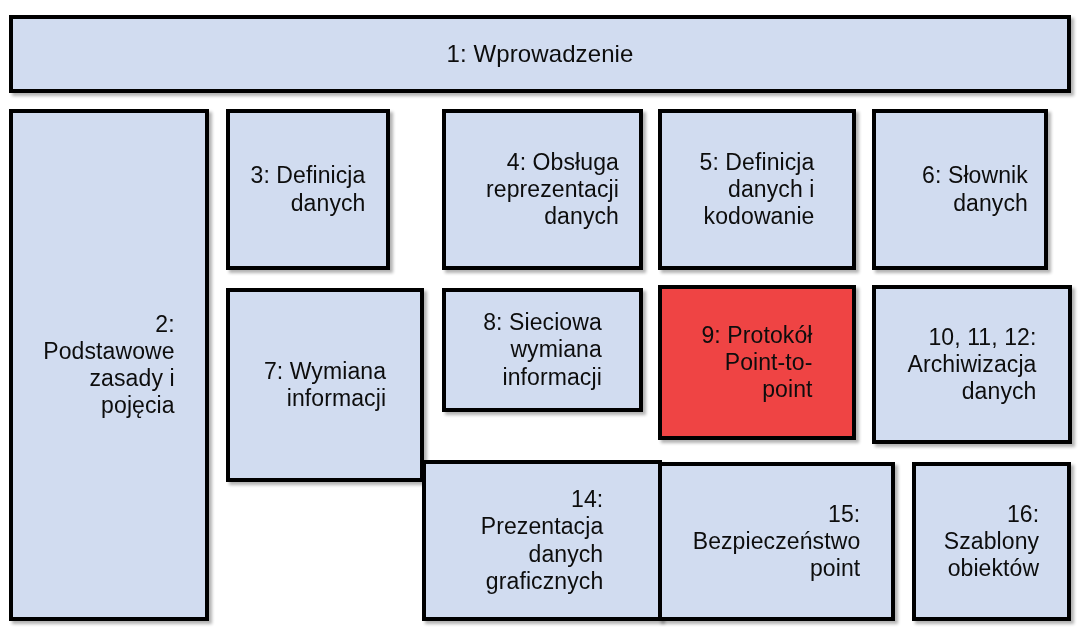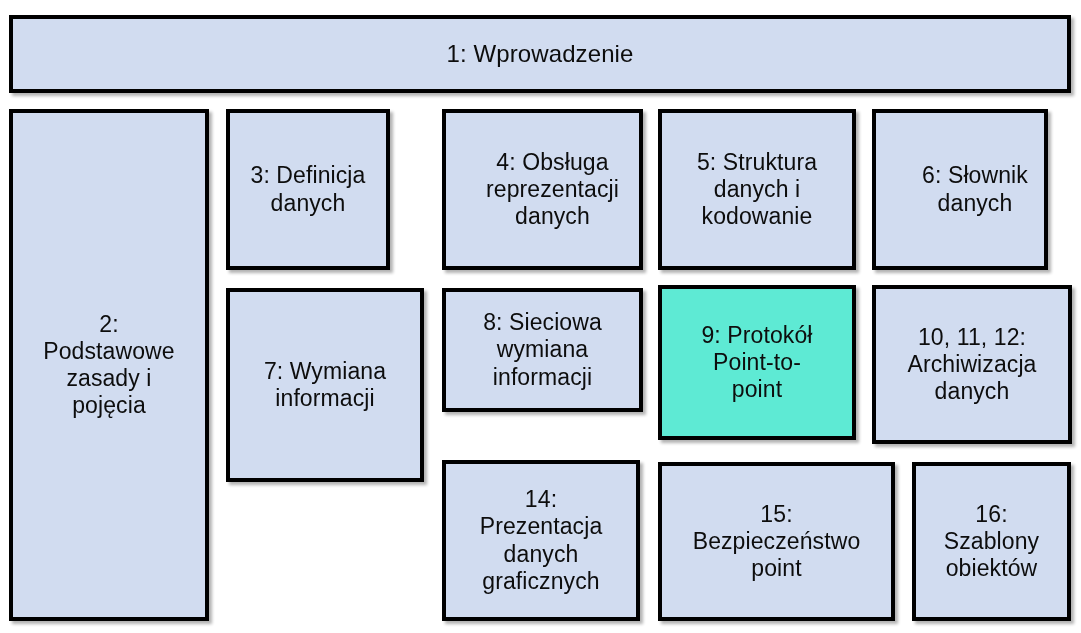--- a/index.html
+++ b/index.html
@@ -27,26 +27,27 @@
     align-items: center;
     justify-content: center;
     text-align: center;
     color: #0d0d0d;
     font-size: 23px;
     line-height: 1.18;
     letter-spacing: 0.1px;
     box-shadow: 3px 3px 3px rgba(0,0,0,0.30);
   }
   .node.white {
-    background: #5eead4;
+    background: #ef4444;
   }
   .node .label {
     display: block;
     padding: 0 6px;
     white-space: pre-line;
+    text-align: right;
   }
   .node.banner {
     font-size: 24px;
   }
 </style>
 </head>
 <body>
 
 <div id="canvas">
 
@@ -66,21 +67,21 @@
 danych</span>
   </div>
 
   <div class="node" style="left:442px; top:109px; width:201px; height:161px;padding-left:20px;">
     <span class="label">4: Obsługa
 reprezentacji
 danych</span>
   </div>
 
   <div class="node" style="left:658px; top:109px; width:198px; height:161px;">
-    <span class="label">5: Struktura
+    <span class="label">5: Definicja
 danych i
 kodowanie</span>
   </div>
 
   <div class="node" style="left:872px; top:109px; width:176px; height:161px;padding-left:30px;">
     <span class="label">6: Słownik
 danych</span>
   </div>
 
   <div class="node" style="left:226px; top:288px; width:198px; height:194px;">
@@ -100,21 +101,21 @@
 point</span>
   </div>
 
   <div class="node" style="left:872px; top:285px; width:200px; height:159px;">
     <span class="label">10, 11, 12:
 Archiwizacja
 danych</span>
   </div>
 
 
-  <div class="node" style="left:442px; top:460px; width:198px; height:161px;">
+  <div class="node" style="left:422px; top:460px; width:240px; height:161px;">
     <span class="label">14:
 Prezentacja
 danych
 graficznych</span>
   </div>
 
   <div class="node" style="left:658px; top:462px; width:237px; height:159px;">
     <span class="label">15:
 Bezpieczeństwo
 point</span>

